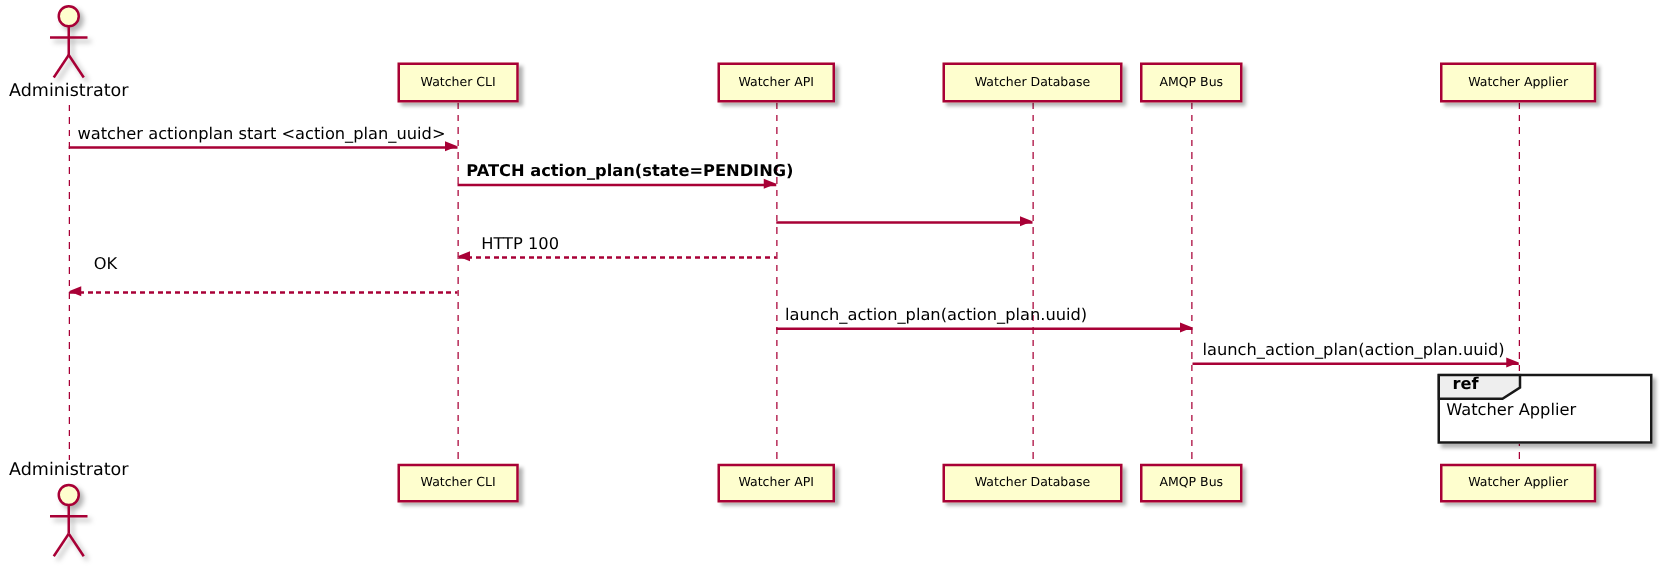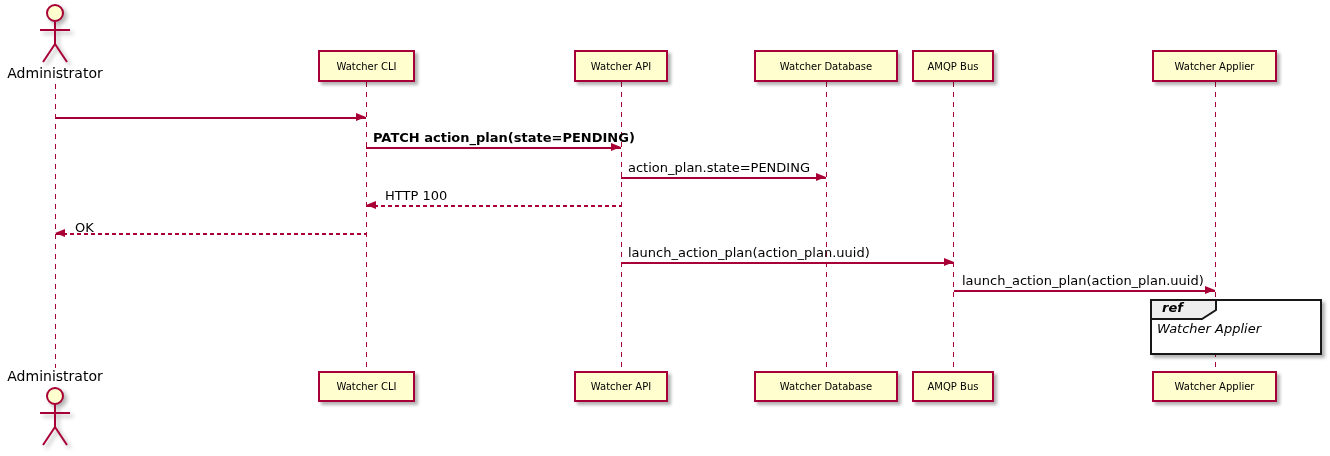--- a/index.html
+++ b/index.html
@@ -50,21 +50,20 @@
   .actor-label {
     position:absolute; left:0; width:110px; text-align:center;
     font-size:14px; white-space:nowrap;
   }
   
   .ref-box {
     position:absolute; box-sizing:border-box;
     background:var(--ref-fill,#fff);
     border:2px solid var(--frame-border,#181818);
     box-shadow:3px 3px 3px rgba(0,0,0,0.30);
-    font-style:italic;
   }
   .ref-tab { position:absolute; top:-2px; left:-2px; }
   .ref-keyword {
     position:absolute; top:1px; left:12px;
     font-size:13px; font-weight:bold;
   }
   .ref-text {
     position:absolute; left:5px; top:19px;
     font-size:13px; line-height:17px; white-space:nowrap;
   }
@@ -93,36 +92,36 @@
     </svg>
   </div>
   <div class="actor-label" style="top:65px;">Administrator</div>
 
   <div class="participant" style="left:318px;  top:50px; width:97px;">Watcher CLI</div>
   <div class="participant" style="left:574px;  top:50px; width:94px;">Watcher API</div>
   <div class="participant" style="left:754px;  top:50px; width:144px;">Watcher Database</div>
   <div class="participant" style="left:912px;  top:50px; width:82px;">AMQP Bus</div>
   <div class="participant" style="left:1152px; top:50px; width:125px;">Watcher Applier</div>
 
+  <div class="msg-label" style="left:62px; top:100px;">watcher actionplan start &lt;action_plan_uuid&gt;</div>
   <div class="msg-line" style="left:55px; top:117px; width:311px;"></div>
   <div class="arrow right" style="left:356px; top:113px;"></div>
 
   <div class="msg-label" style="left:373px; top:130px;font-weight:bold;">PATCH action_plan(state=PENDING)</div>
   <div class="msg-line" style="left:366px; top:147px; width:255px;"></div>
   <div class="arrow right" style="left:611px; top:143px;"></div>
 
-  <div class="msg-label" style="left:628px; top:160px;">action_plan.state=PENDING</div>
   <div class="msg-line" style="left:621px; top:177px; width:205px;"></div>
   <div class="arrow right" style="left:816px; top:173px;"></div>
 
   <div class="msg-label" style="left:385px; top:188px;">HTTP 100</div>
   <div class="msg-line dashed" style="left:367px; top:205px; width:254px;"></div>
   <div class="arrow left" style="left:366px; top:201px;"></div>
 
-  <div class="msg-label" style="left:75px; top:220px;">OK</div>
+  <div class="msg-label" style="left:75px; top:204px;">OK</div>
   <div class="msg-line dashed" style="left:56px; top:233px; width:310px;"></div>
   <div class="arrow left" style="left:55px; top:229px;"></div>
 
   <div class="msg-label" style="left:628px; top:245px;">launch_action_plan(action_plan.uuid)</div>
   <div class="msg-line" style="left:621px; top:262px; width:333px;"></div>
   <div class="arrow right" style="left:944px; top:258px;"></div>
 
   <div class="msg-label" style="left:962px; top:273px;">launch_action_plan(action_plan.uuid)</div>
   <div class="msg-line" style="left:954px; top:290px; width:261px;"></div>
   <div class="arrow right" style="left:1205px; top:286px;"></div>

